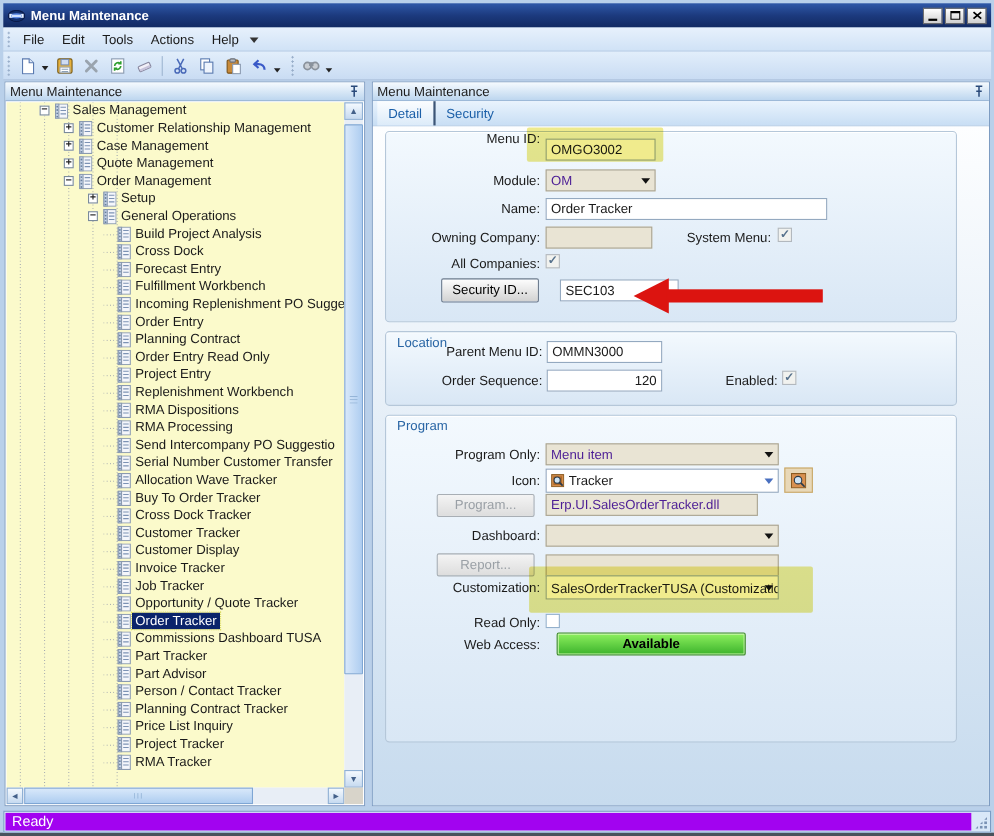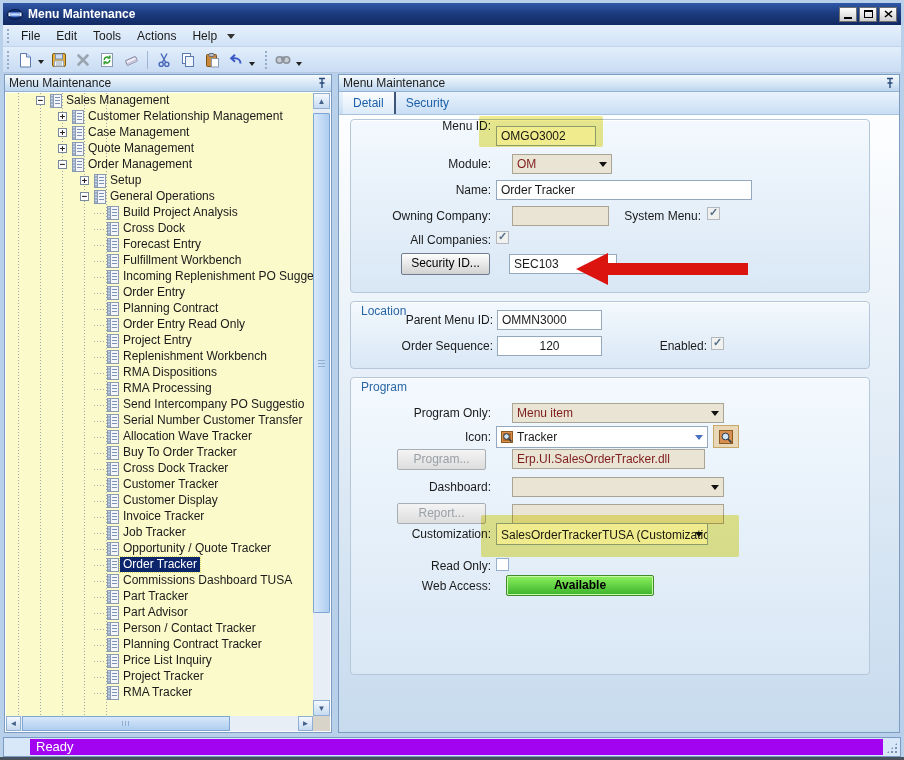--- a/index.html
+++ b/index.html
@@ -95,22 +95,22 @@
   .tab.active{ background:linear-gradient(#fbfdff,#dcebf9); border-right:2px solid #3d5576; font-weight:normal; }
   
   .form{ position:absolute; top:40px; left:0; right:0; bottom:0;
     background:linear-gradient(#fdfeff,#c7dbee); }
   .group{ position:absolute; left:11px; width:520px; border:1px solid #b5c7d9; border-radius:4px;
     background:linear-gradient(#f3f9fe,#d9e7f5); box-shadow:inset 0 1px 0 #fff; }
   .gtitle{ position:absolute; left:10px; top:2px; color:#2a66a5; font-size:12px; }
   .lbl{ position:absolute; text-align:right; font-size:12px; color:#1a1a1a; white-space:nowrap; }
   .field{ position:absolute; border:1px solid #94a9c0; background:#fff; font-size:12px;
     padding:2px 4px; line-height:14px; white-space:nowrap; overflow:hidden; }
-  .field.beige{ background:#e9e4d4; border-color:#a9a493; color:#7f1d1d;margin-left:16px; }
-  .field.num{ text-align:center; }
+  .field.beige{ background:#e9e4d4; border-color:#a9a493; color:#4c1d95; }
+  .field.num{ text-align:right; }
   .combo .dd{ position:absolute; top:0; bottom:0; right:0; width:16px; display:flex; align-items:center; justify-content:center; }
   .dd i{ width:0; height:0; border:4px solid transparent; border-top:5px solid #111; margin-top:4px; }
   .dd i.blue{ border-top-color:#4a70c0; }
   .cb{ position:absolute; width:13px; height:13px; background:#fff; border:1px solid #93b0cc; }
   .cb.dis{ background:#f1f2ef; border-color:#b2b8be; }
   .cb.checked::after{ content:"✓"; position:absolute; left:1px; top:-2px; font-size:11px; font-weight:bold; color:#56718c; }
   .btn{ position:absolute; background:linear-gradient(#fdfdfd,#d2d2d2); border:1px solid #6f7d8f;
     border-radius:2px; text-align:center; font-size:12px; color:#000; line-height:19px; }
   .btn.dis{ color:#9aa0a6; border-color:#a8aeb4; background:linear-gradient(#f4f4f4,#dddddd); }
   .btn.green{ background:linear-gradient(#8df05e,#3cb32c); border:1px solid #3f8a2a;
@@ -118,21 +118,21 @@
   .hl{ position:absolute; background:#e3da2e; opacity:0.55; mix-blend-mode:multiply; pointer-events:none; z-index:5; border-radius:2px; }
   .arrowR{ position:absolute; z-index:6; width:172px; height:32px; }
   .arrowR .head{ position:absolute; left:0; top:0; width:0; height:0;
     border-top:16px solid transparent; border-bottom:16px solid transparent; border-right:32px solid #dc1410; }
   .arrowR .tail{ position:absolute; left:30px; top:10px; right:0; height:12px; background:#dc1410; }
   .magbtn{ position:absolute; background:#e8d8b8; border:1px solid #c8a868; display:flex; align-items:center; justify-content:center; }
   
   .statusbar{ position:absolute; left:3px; right:3px; top:737px; height:20px;
     background:#d9e8f8; border:1px solid #7a9cc4; }
   .status-fill{ position:absolute; left:1px; top:1px; bottom:1px; right:17px;
-    background:#a203f0; color:#fff; font-size:13px; line-height:16px; padding-left:6px;margin-left:25px; }
+    background:#a203f0; color:#fff; font-size:13px; line-height:16px; padding-left:6px; }
   .sizegrip{ position:absolute; right:2px; bottom:2px; width:12px; height:12px;
     background-image:radial-gradient(#7a92b4 1.2px, transparent 1.3px); background-size:4px 4px;
     background-position:bottom right; clip-path:polygon(100% 0,100% 100%,0 100%); }
 </style>
 </head>
 <body>
 
 <div class="window">
 
   <div class="titlebar">
@@ -950,21 +950,21 @@
       <div class="field combo" style="left:157px; top:408px; width:212px; height:22px; padding-top:4px">
         <span>SalesOrderTrackerTUSA (Customizatic</span><span class="dd">
             <i></i>
           </span>
       </div>
 
       <span class="lbl" style="left:10px; top:444px; width:142px">Read Only:</span>
       <div class="cb" style="left:157px; top:443px"></div>
 
       <span class="lbl" style="left:10px; top:464px; width:142px">Web Access:</span>
-      <div class="btn green" style="left:167px; top:460px; width:148px; height:21px">Available</div>
+      <div class="btn green" style="left:167px; top:460px; width:172px; height:21px">Available</div>
     </div>
   </div>
 
   <div class="statusbar">
     <div class="status-fill">Ready</div>
     <div class="sizegrip"></div>
   </div>
 
 </div>
 

